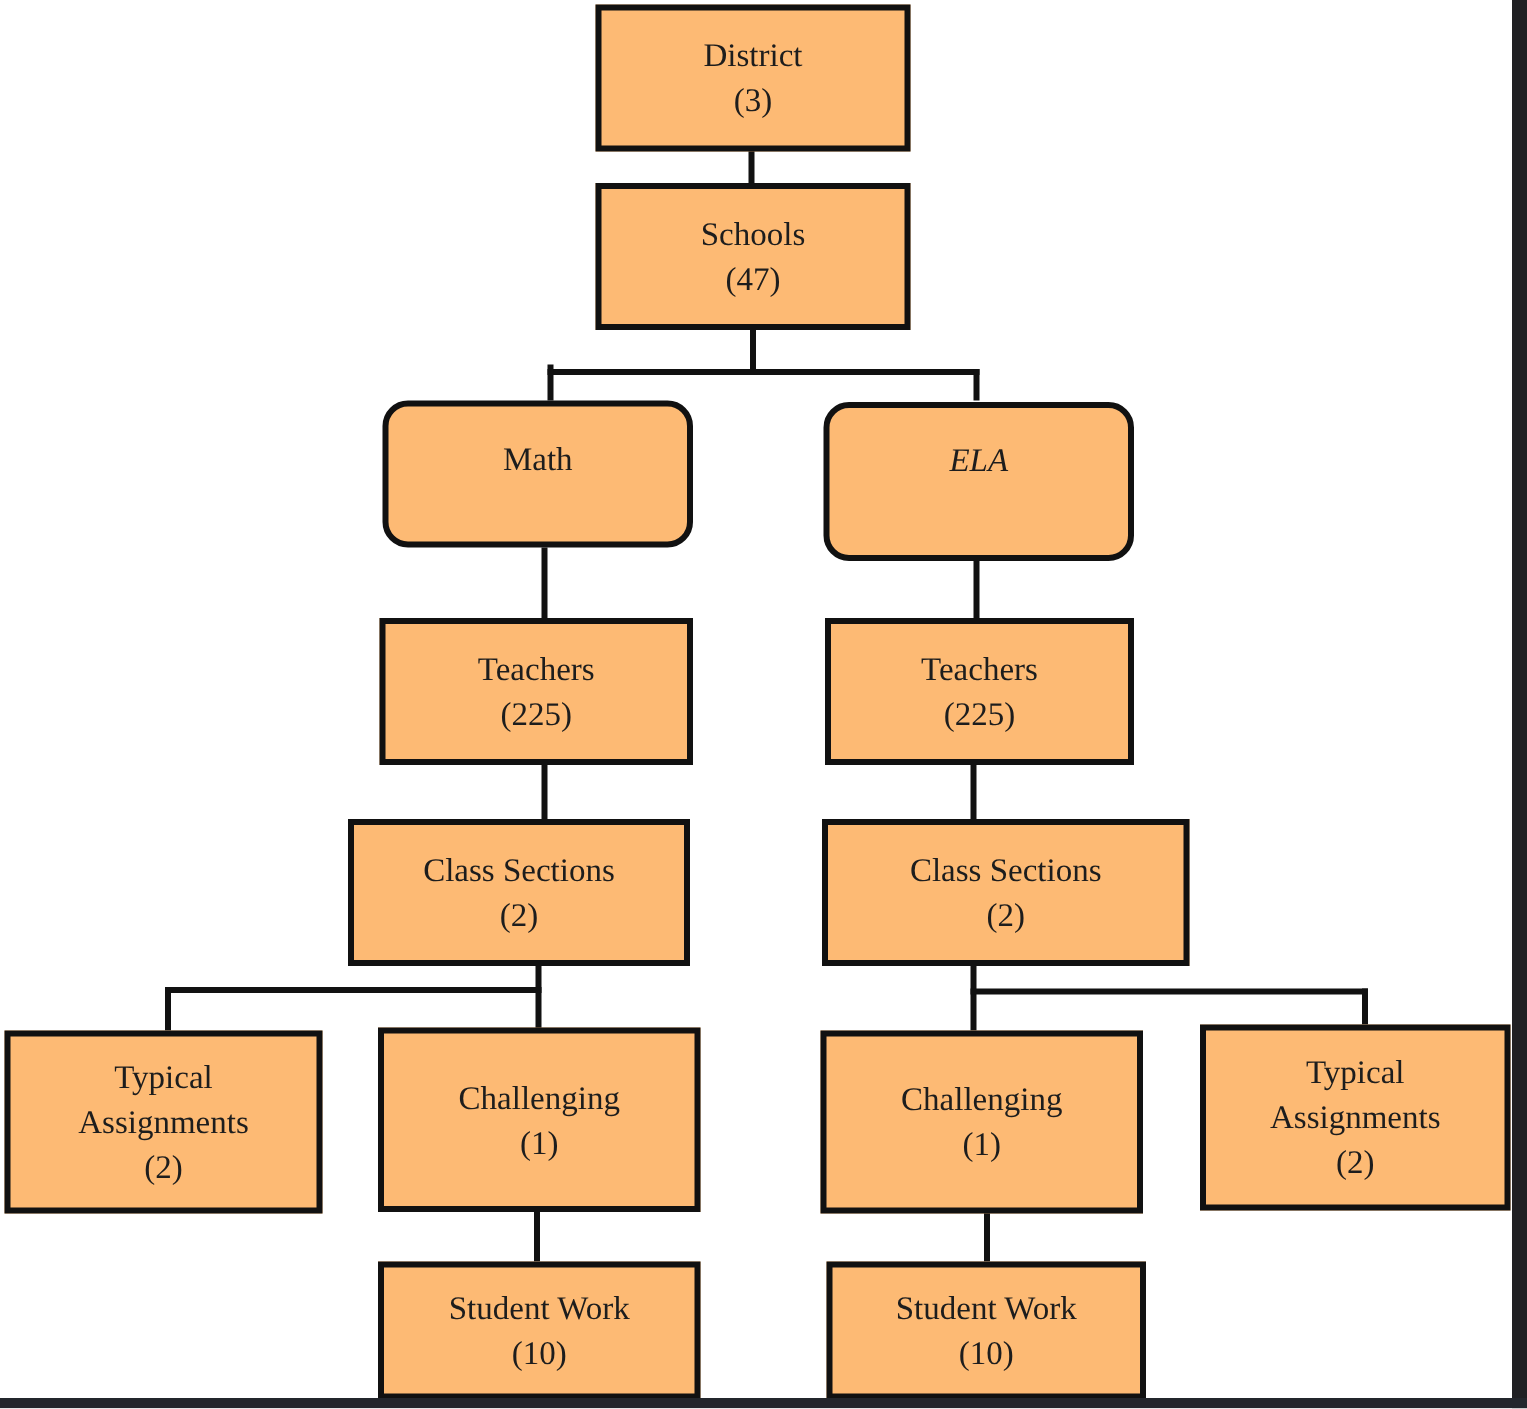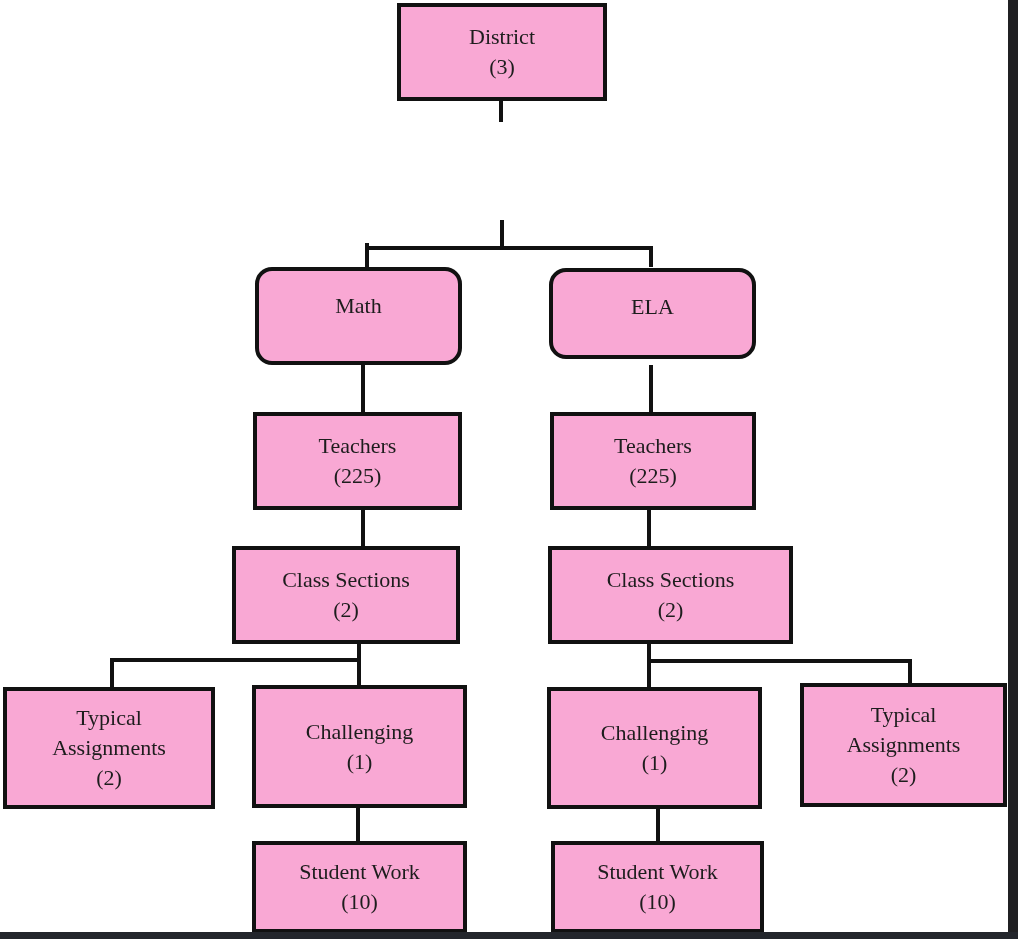--- a/index.html
+++ b/index.html
@@ -11,21 +11,21 @@
     position: relative;
     width: 1018px;
     height: 939px;
     background: var(--bg, #ffffff);
     overflow: hidden;
     font-family: "Liberation Serif", "DejaVu Serif", serif;
   }
   .node {
     position: absolute;
     box-sizing: border-box;
-    background: #f9a8d4;
+    background: #fdba74;
     border: 4px solid var(--line, #111111);
     display: flex;
     flex-direction: column;
     align-items: center;
     justify-content: center;
     text-align: center;
     color: var(--text, #1d1d1d);
     font-size: 22px;
     line-height: 30px;
     z-index: 2;
@@ -78,24 +78,28 @@
     <div class="connector" style="left: 110px; top: 658px; width: 4px; height: 29px;"></div>
     <div class="connector" style="left: 647px; top: 644px; width: 4px; height: 43px;"></div>
     <div class="connector" style="left: 647px; top: 659px; width: 265px; height: 4px;"></div>
     <div class="connector" style="left: 908px; top: 659px; width: 4px; height: 24px;"></div>
     <div class="connector" style="left: 356px; top: 808px; width: 4px; height: 33px;"></div>
     <div class="connector" style="left: 656px; top: 808px; width: 4px; height: 33px;"></div>
     <div class="node" style="left: 397px; top: 3px; width: 210px; height: 98px;">
       <div class="node-line">District</div>
       <div class="node-line">(3)</div>
     </div>
+    <div class="node" style="left: 397px; top: 122px; width: 210px; height: 98px;">
+      <div class="node-line">Schools</div>
+      <div class="node-line">(47)</div>
+    </div>
     <div class="node align-top" style="left: 255px; top: 267px; width: 207px; height: 98px;">
       <div class="node-line">Math</div>
     </div>
-    <div class="node align-top" style="left: 549px; top: 268px; width: 207px; height: 91px;">
+    <div class="node align-top" style="left: 549px; top: 268px; width: 207px; height: 106px; font-style: italic;">
       <div class="node-line">ELA</div>
     </div>
     <div class="node" style="left: 253px; top: 412px; width: 209px; height: 98px;">
       <div class="node-line">Teachers</div>
       <div class="node-line">(225)</div>
     </div>
     <div class="node" style="left: 550px; top: 412px; width: 206px; height: 98px;">
       <div class="node-line">Teachers</div>
       <div class="node-line">(225)</div>
     </div>

